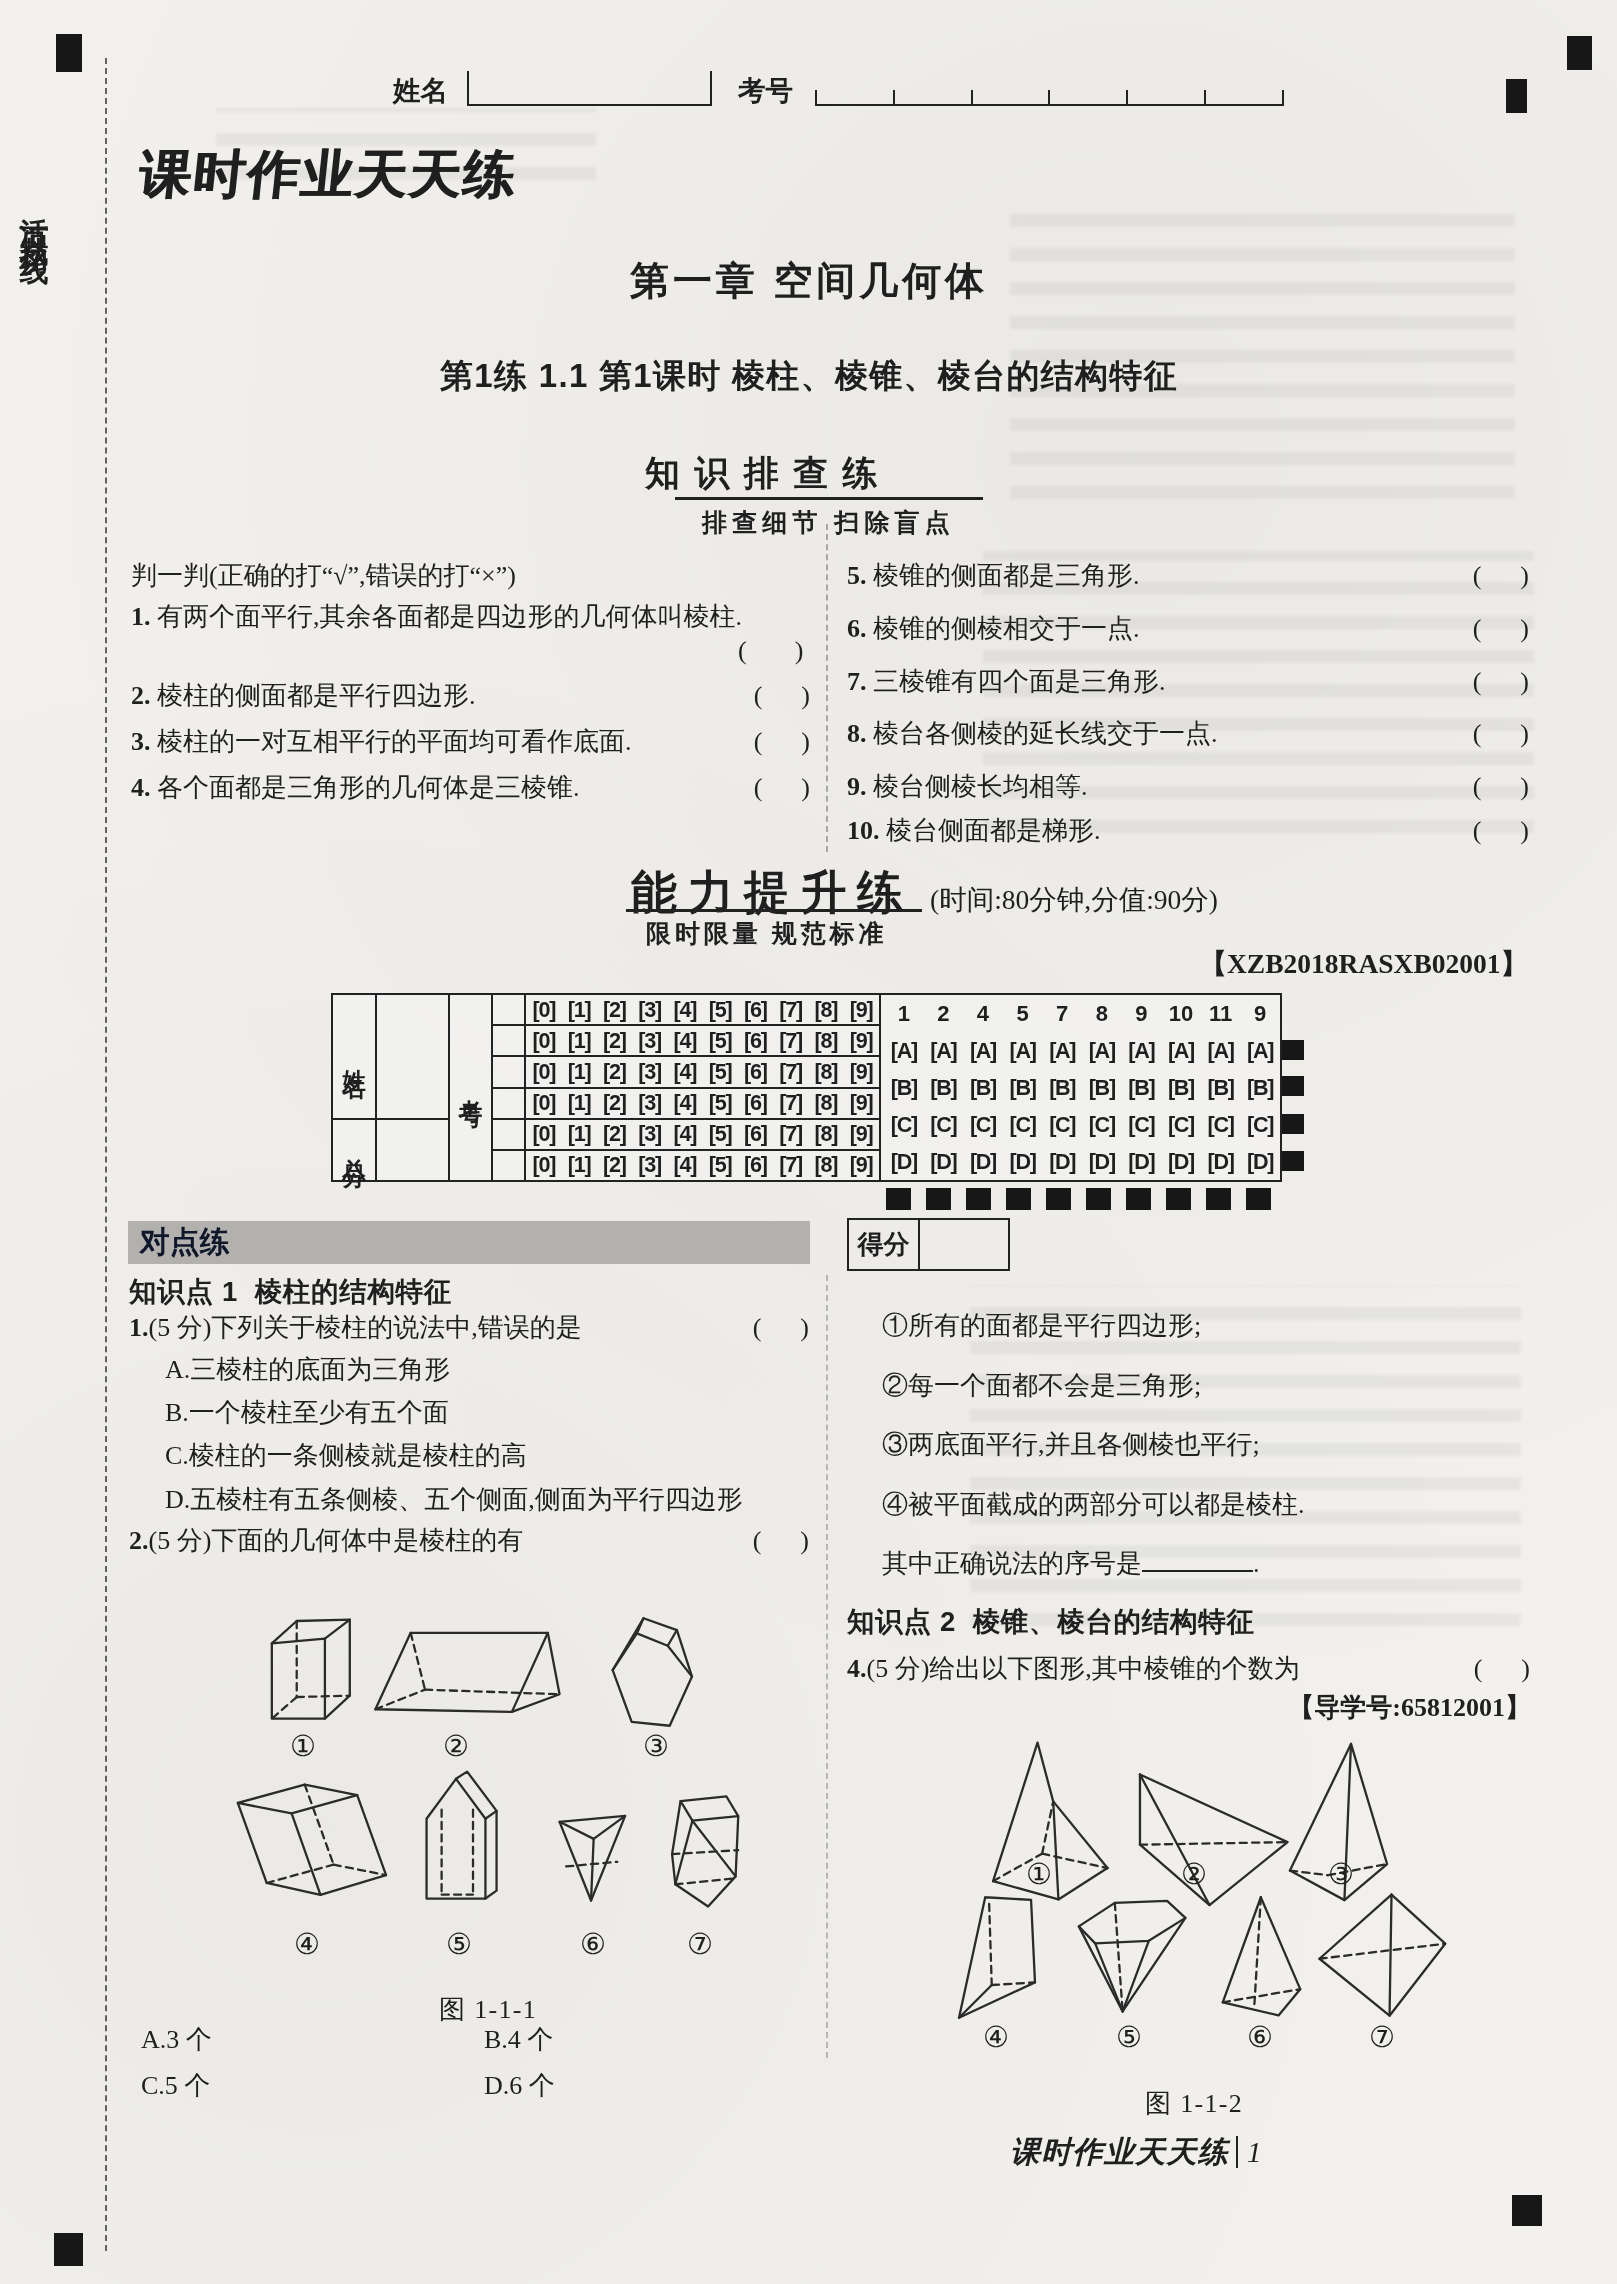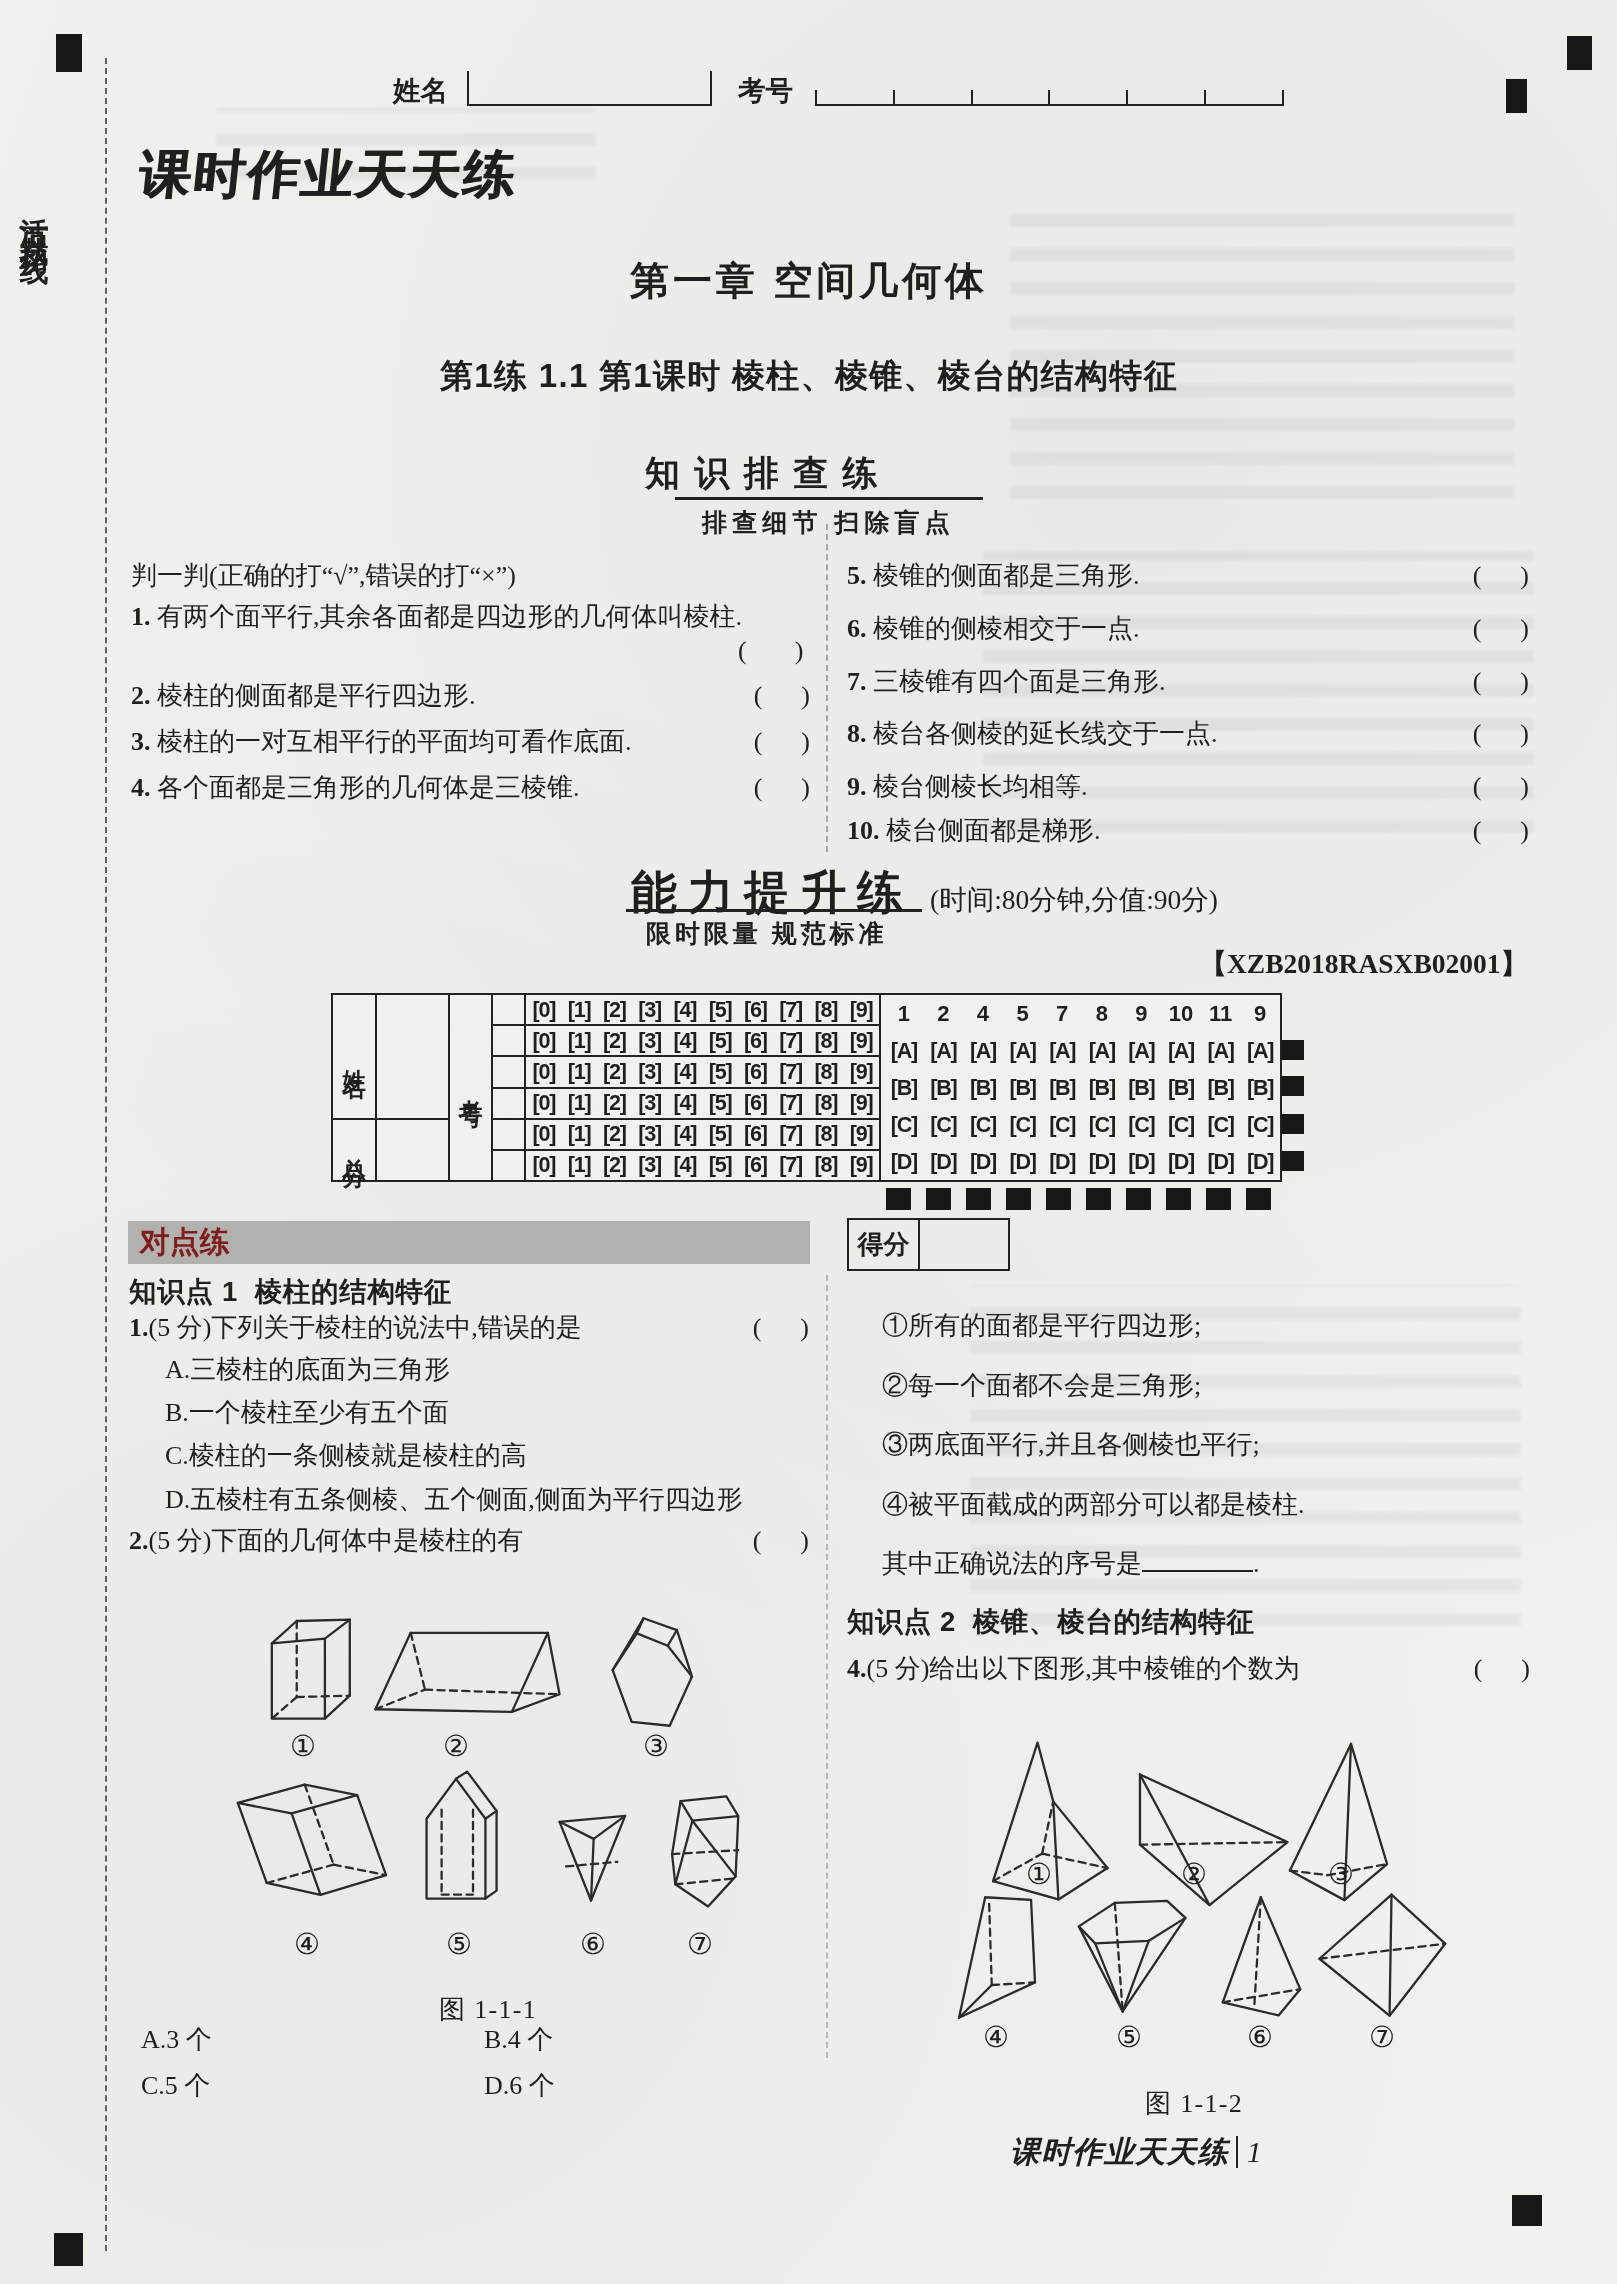--- a/index.html
+++ b/index.html
@@ -70,21 +70,21 @@
   .d-row:last-child{border-bottom:none;}
   .d-row span{font-size:21.6px;font-family:"Liberation Sans",sans-serif;font-weight:600;letter-spacing:-1.3px;}
   #ans-area{position:absolute;left:551px;top:0;right:0;height:100%;display:flex;flex-direction:column;}
   .a-row{flex:1;display:flex;align-items:center;}
   .a-row span{flex:1;text-align:center;font-family:"Liberation Sans",sans-serif;}
   .a-num{font-size:22px;font-weight:bold;}
   .a-let{font-size:21.6px;font-weight:600;letter-spacing:-1.3px;}
   
   #dd-bar{left:128px;top:1221px;width:682px;height:43px;background:#b2b1ae;}
   #dd-bar span{display:inline-block;margin-left:11.8px;font-size:30px;font-weight:900;line-height:41px;
-     font-family:"Liberation Sans",sans-serif;color:#7f1d1d;}
+     font-family:"Liberation Sans",sans-serif;color:#0f172a;}
   .kp{position:absolute;font-size:27.5px;font-weight:900;font-family:"Liberation Sans",sans-serif;letter-spacing:0.7px;}
   .opt{position:absolute;font-size:26px;}
   #score-box{left:847px;top:1218px;width:159px;height:49px;border:2.6px solid #222;display:flex;}
   #score-box .lbl{width:69px;border-right:2px solid #222;display:flex;align-items:center;
      justify-content:center;font-size:26px;font-weight:bold;}
   #score-box .val{flex:1;}
   .blank-line{display:inline-block;width:111px;border-bottom:2px solid #222;height:22px;vertical-align:baseline;}
   
   .shape{position:absolute;}
   .shape svg{display:block;}
@@ -455,20 +455,21 @@
     <span>其中正确说法的序号是</span><span class="blank-line"></span><span>.</span>
   </div>
 
   <div class="kp" style="left:847px;top:1604px;">
     <span>知识点 2</span>&nbsp;&nbsp;<span>棱锥、棱台的结构特征</span>
   </div>
   <div class="abs qrow" style="left:847px;top:1652px;width:683px;">
     <span class="qno">4.</span><span>(5 分)</span><span>给出以下图形,其中棱锥的个数为</span>
     <span class="paren-r">(      )</span>
   </div>
+  <div class="abs qrow b" style="left:954px;top:1691px;width:577px;text-align:right;">【导学号:65812001】</div>
 
   <div class="shape" style="left:980px;top:1736px;">
     <svg width="134" height="170" viewBox="0 0 205 260">
       <polyline points="20,222 88,10 112,100 195,202"></polyline>
       <line x1="112" y1="100" x2="120" y2="250"></line>
       <polyline points="20,222 120,250 195,202"></polyline>
       <line class="dash" x1="20" y1="222" x2="95" y2="180"></line>
       <line class="dash" x1="95" y1="180" x2="195" y2="202"></line>
       <line class="dash" x1="95" y1="180" x2="112" y2="100"></line>
     </svg>

